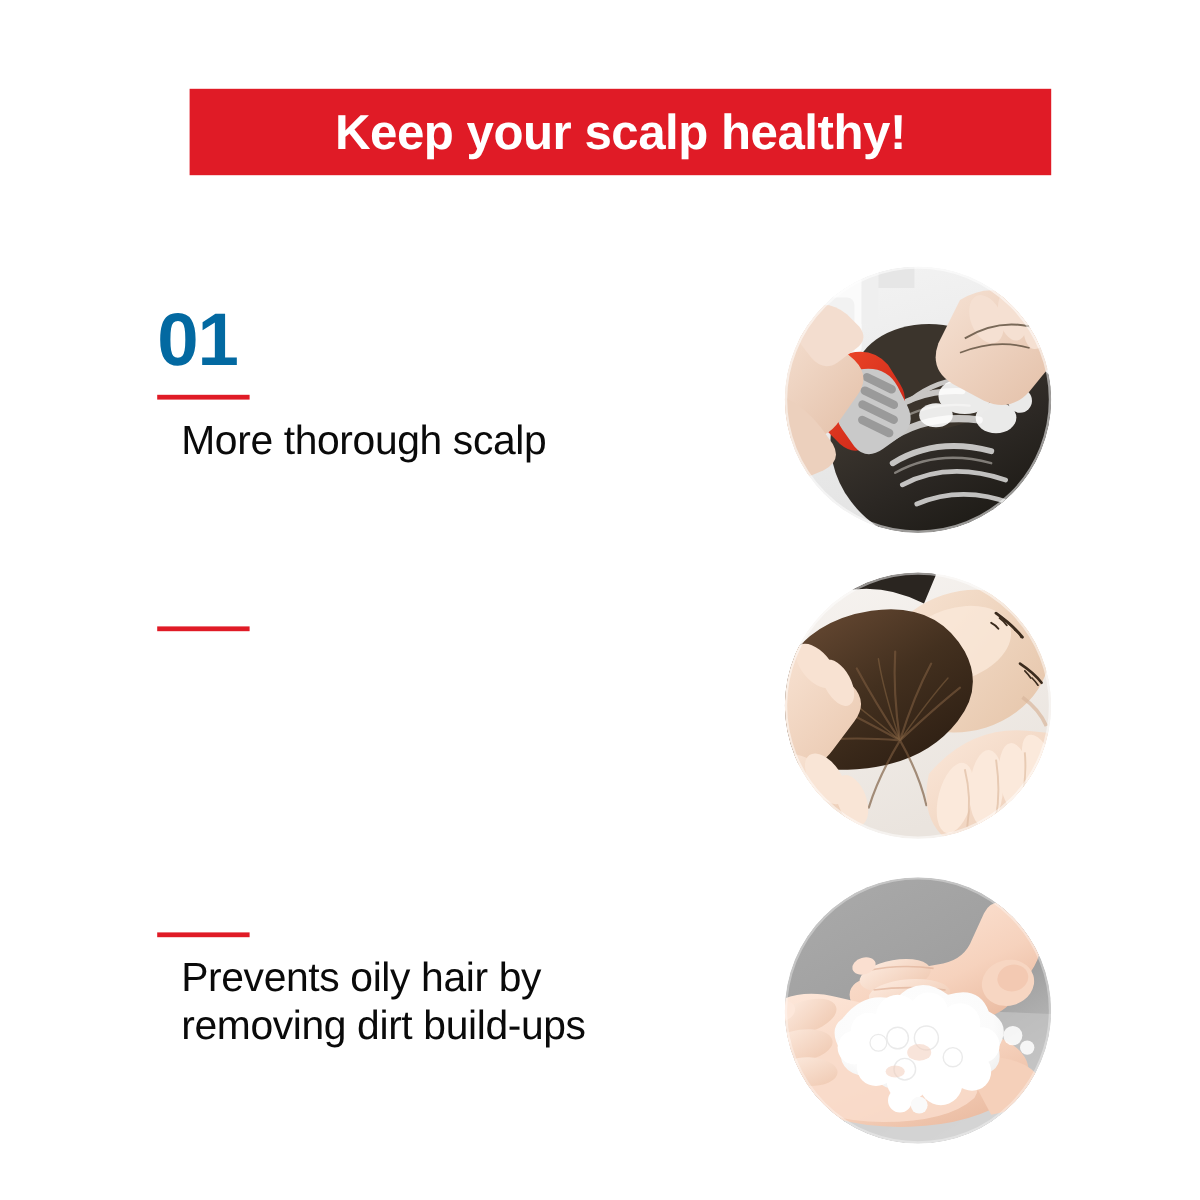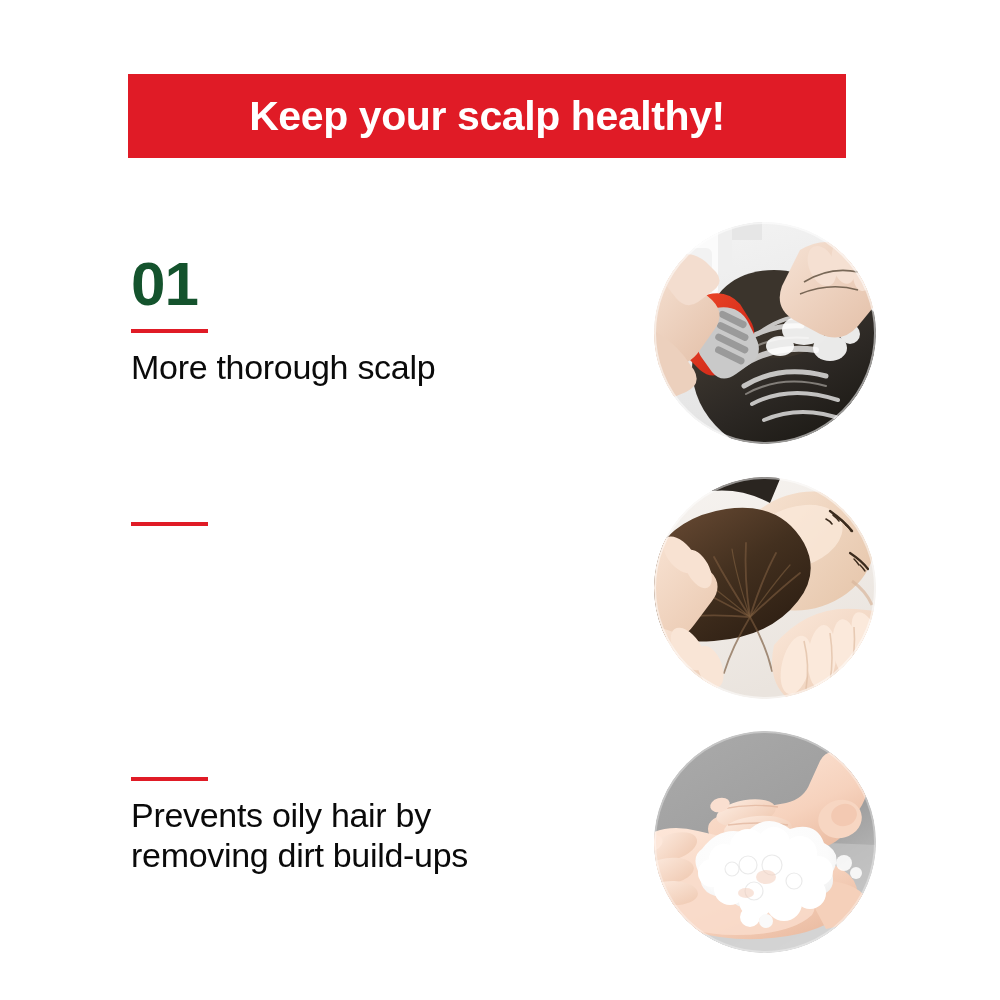--- a/index.html
+++ b/index.html
@@ -16,24 +16,24 @@
     position: relative;
     width: 1000px;
     height: 1000px;
     background: #ffffff;
     overflow: hidden;
   }
 
   
   .banner {
     position: absolute;
-    left: 128px;
+    left: 158px;
     top: 74px;
     width: 718px;
-    height: 84px;
+    height: 72px;
     background: #e01b26;
     display: flex;
     align-items: center;
     justify-content: center;
   }
   .banner-title {
     color: #ffffff;
     font-size: 41px;
     font-weight: bold;
     letter-spacing: -0.4px;
@@ -48,21 +48,21 @@
     left: 0;
     width: 1000px;
   }
   .feature-text {
     position: absolute;
     left: 131px;
     top: 0;
     width: 470px;
   }
   .feature-number {
-    color: #14532d;
+    color: #0369a1;
     font-size: 62px;
     font-weight: bold;
     line-height: 1;
     letter-spacing: -1px;
     margin: 0;
     height: 62px;
     font-family: "Liberation Sans", sans-serif;
   }
   .feature-rule {
     width: 77px;
@@ -70,20 +70,21 @@
     background: #e01b26;
     margin-top: 14px;
   }
   .feature-desc {
     margin-top: 14px;
     color: #0a0a0a;
     font-size: 34px;
     line-height: 1.18;
     letter-spacing: -0.3px;
     font-family: "Liberation Sans", sans-serif;
+    margin-left: 20px;
   }
   .feature-desc .line { display: block; white-space: nowrap; }
 
   
   .photo {
     position: absolute;
     width: 222px;
     height: 222px;
     border-radius: 50%;
     overflow: hidden;

